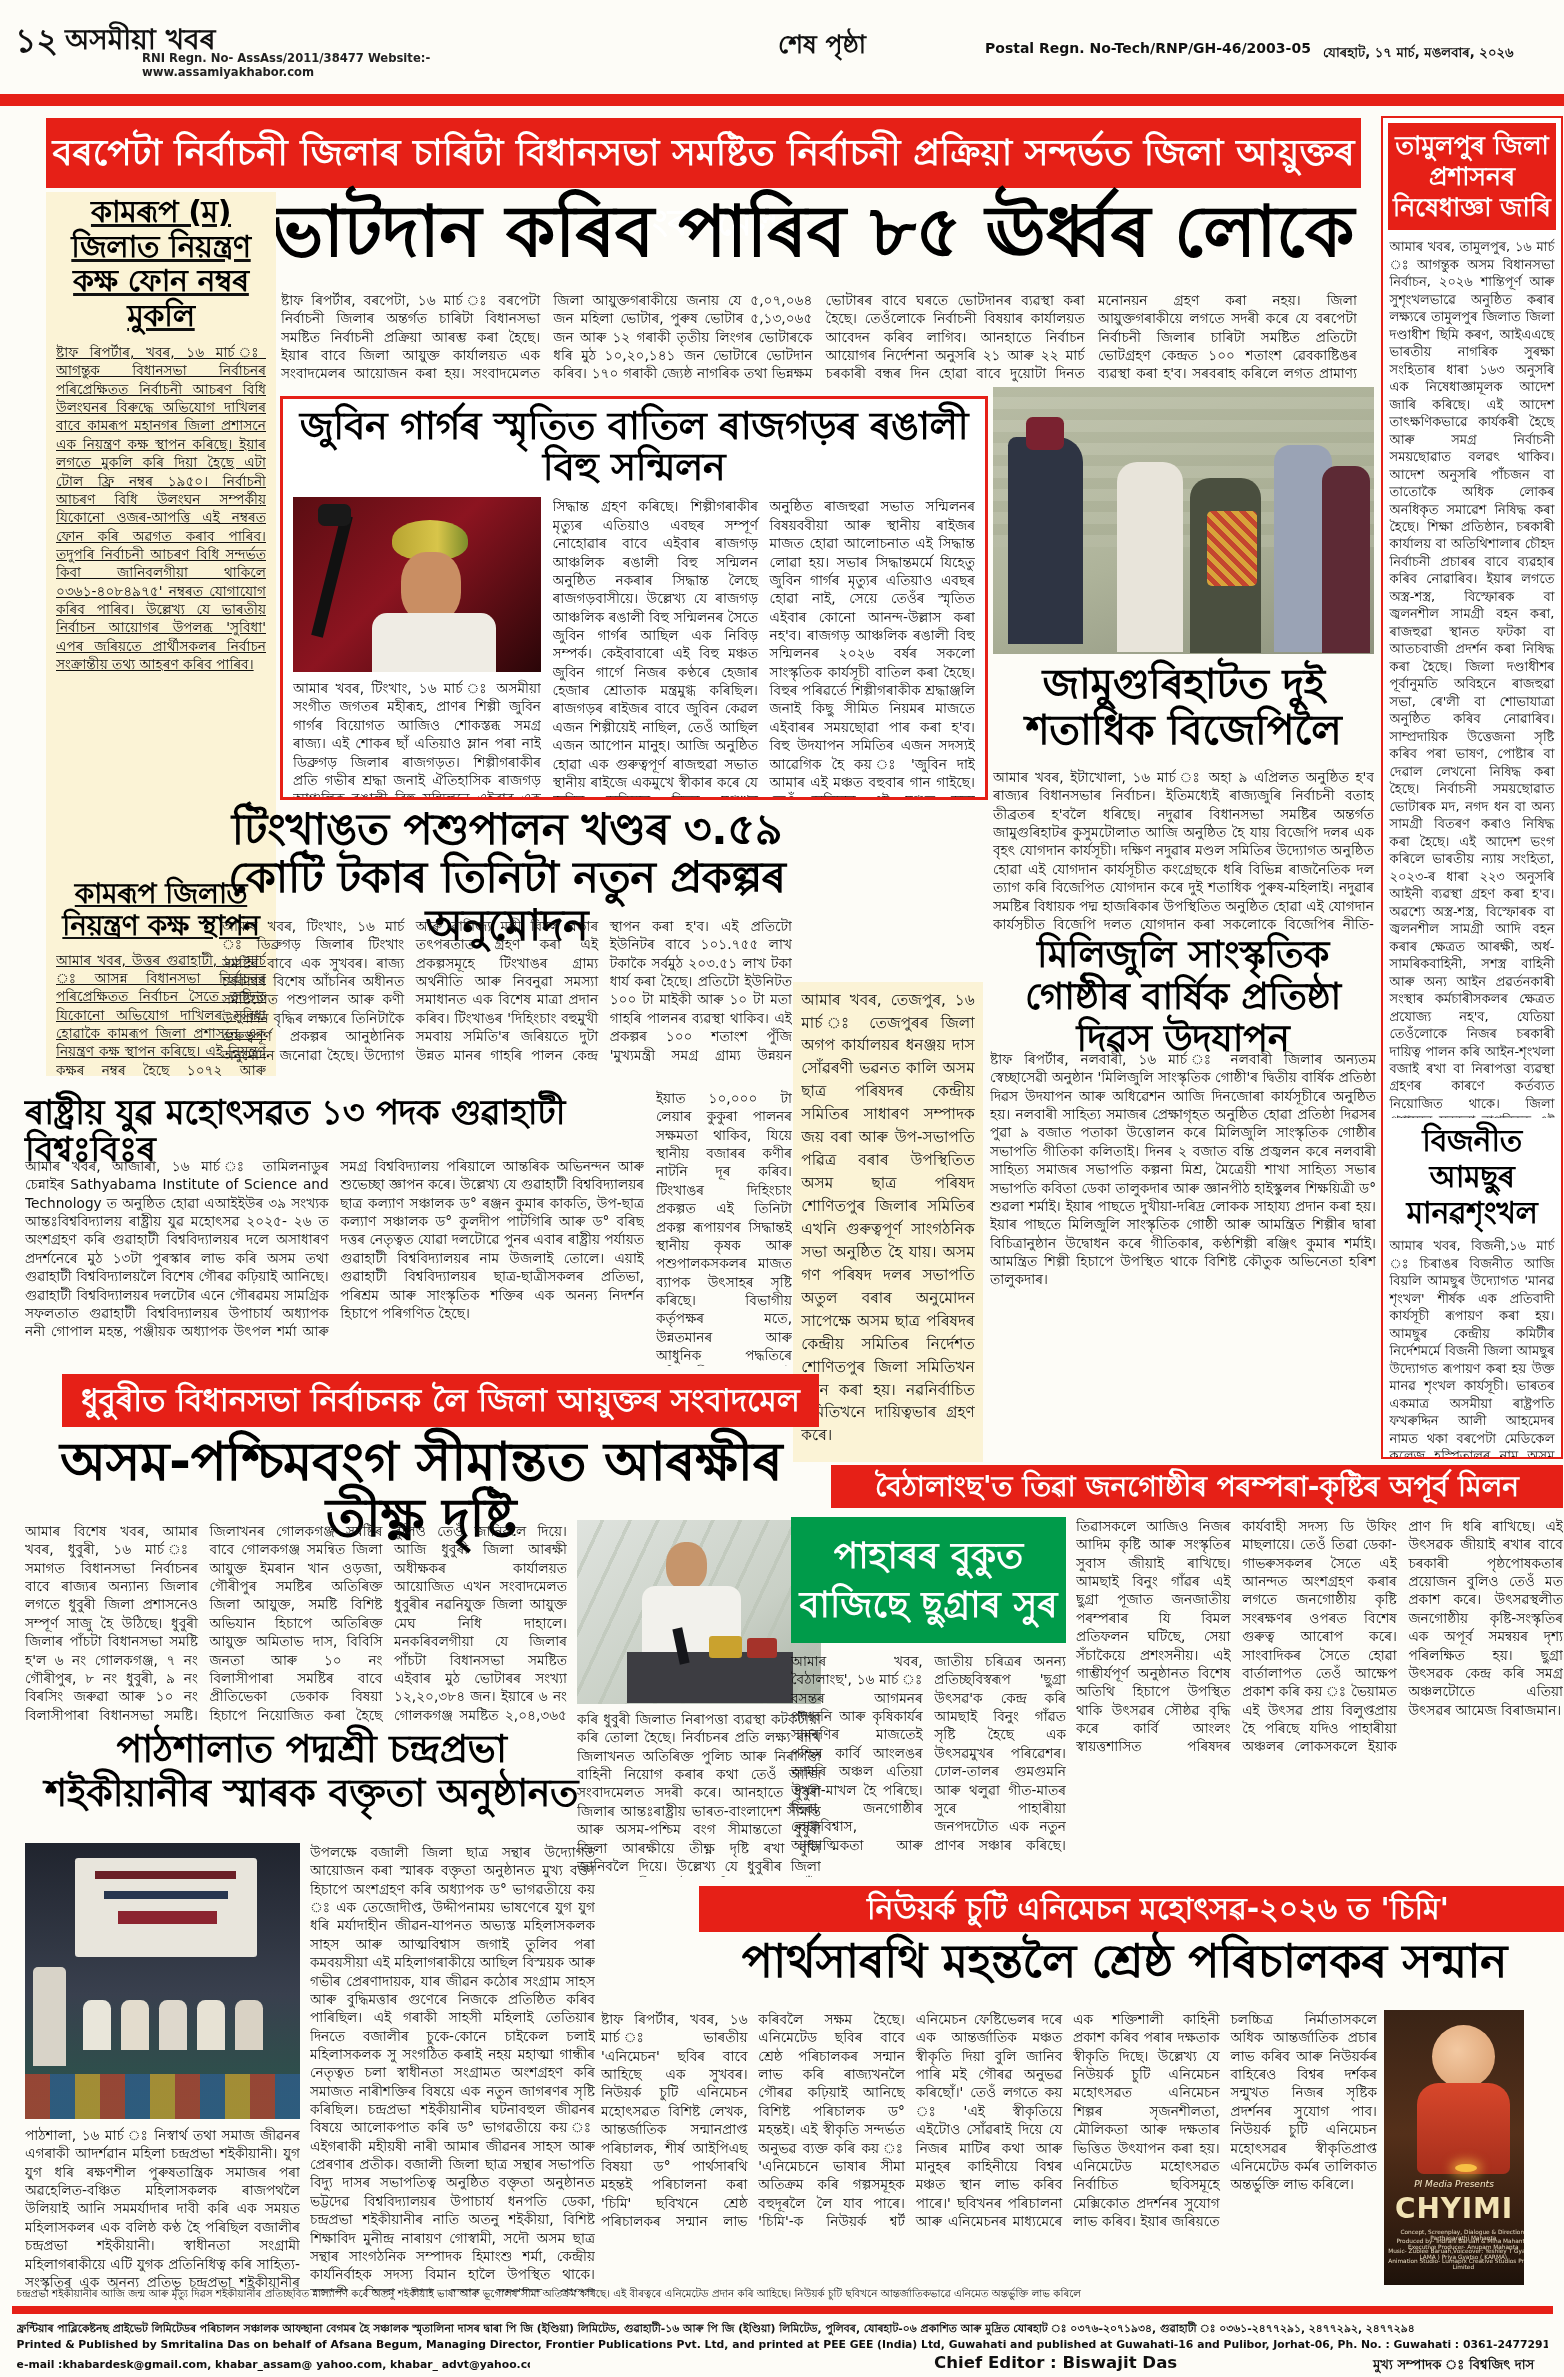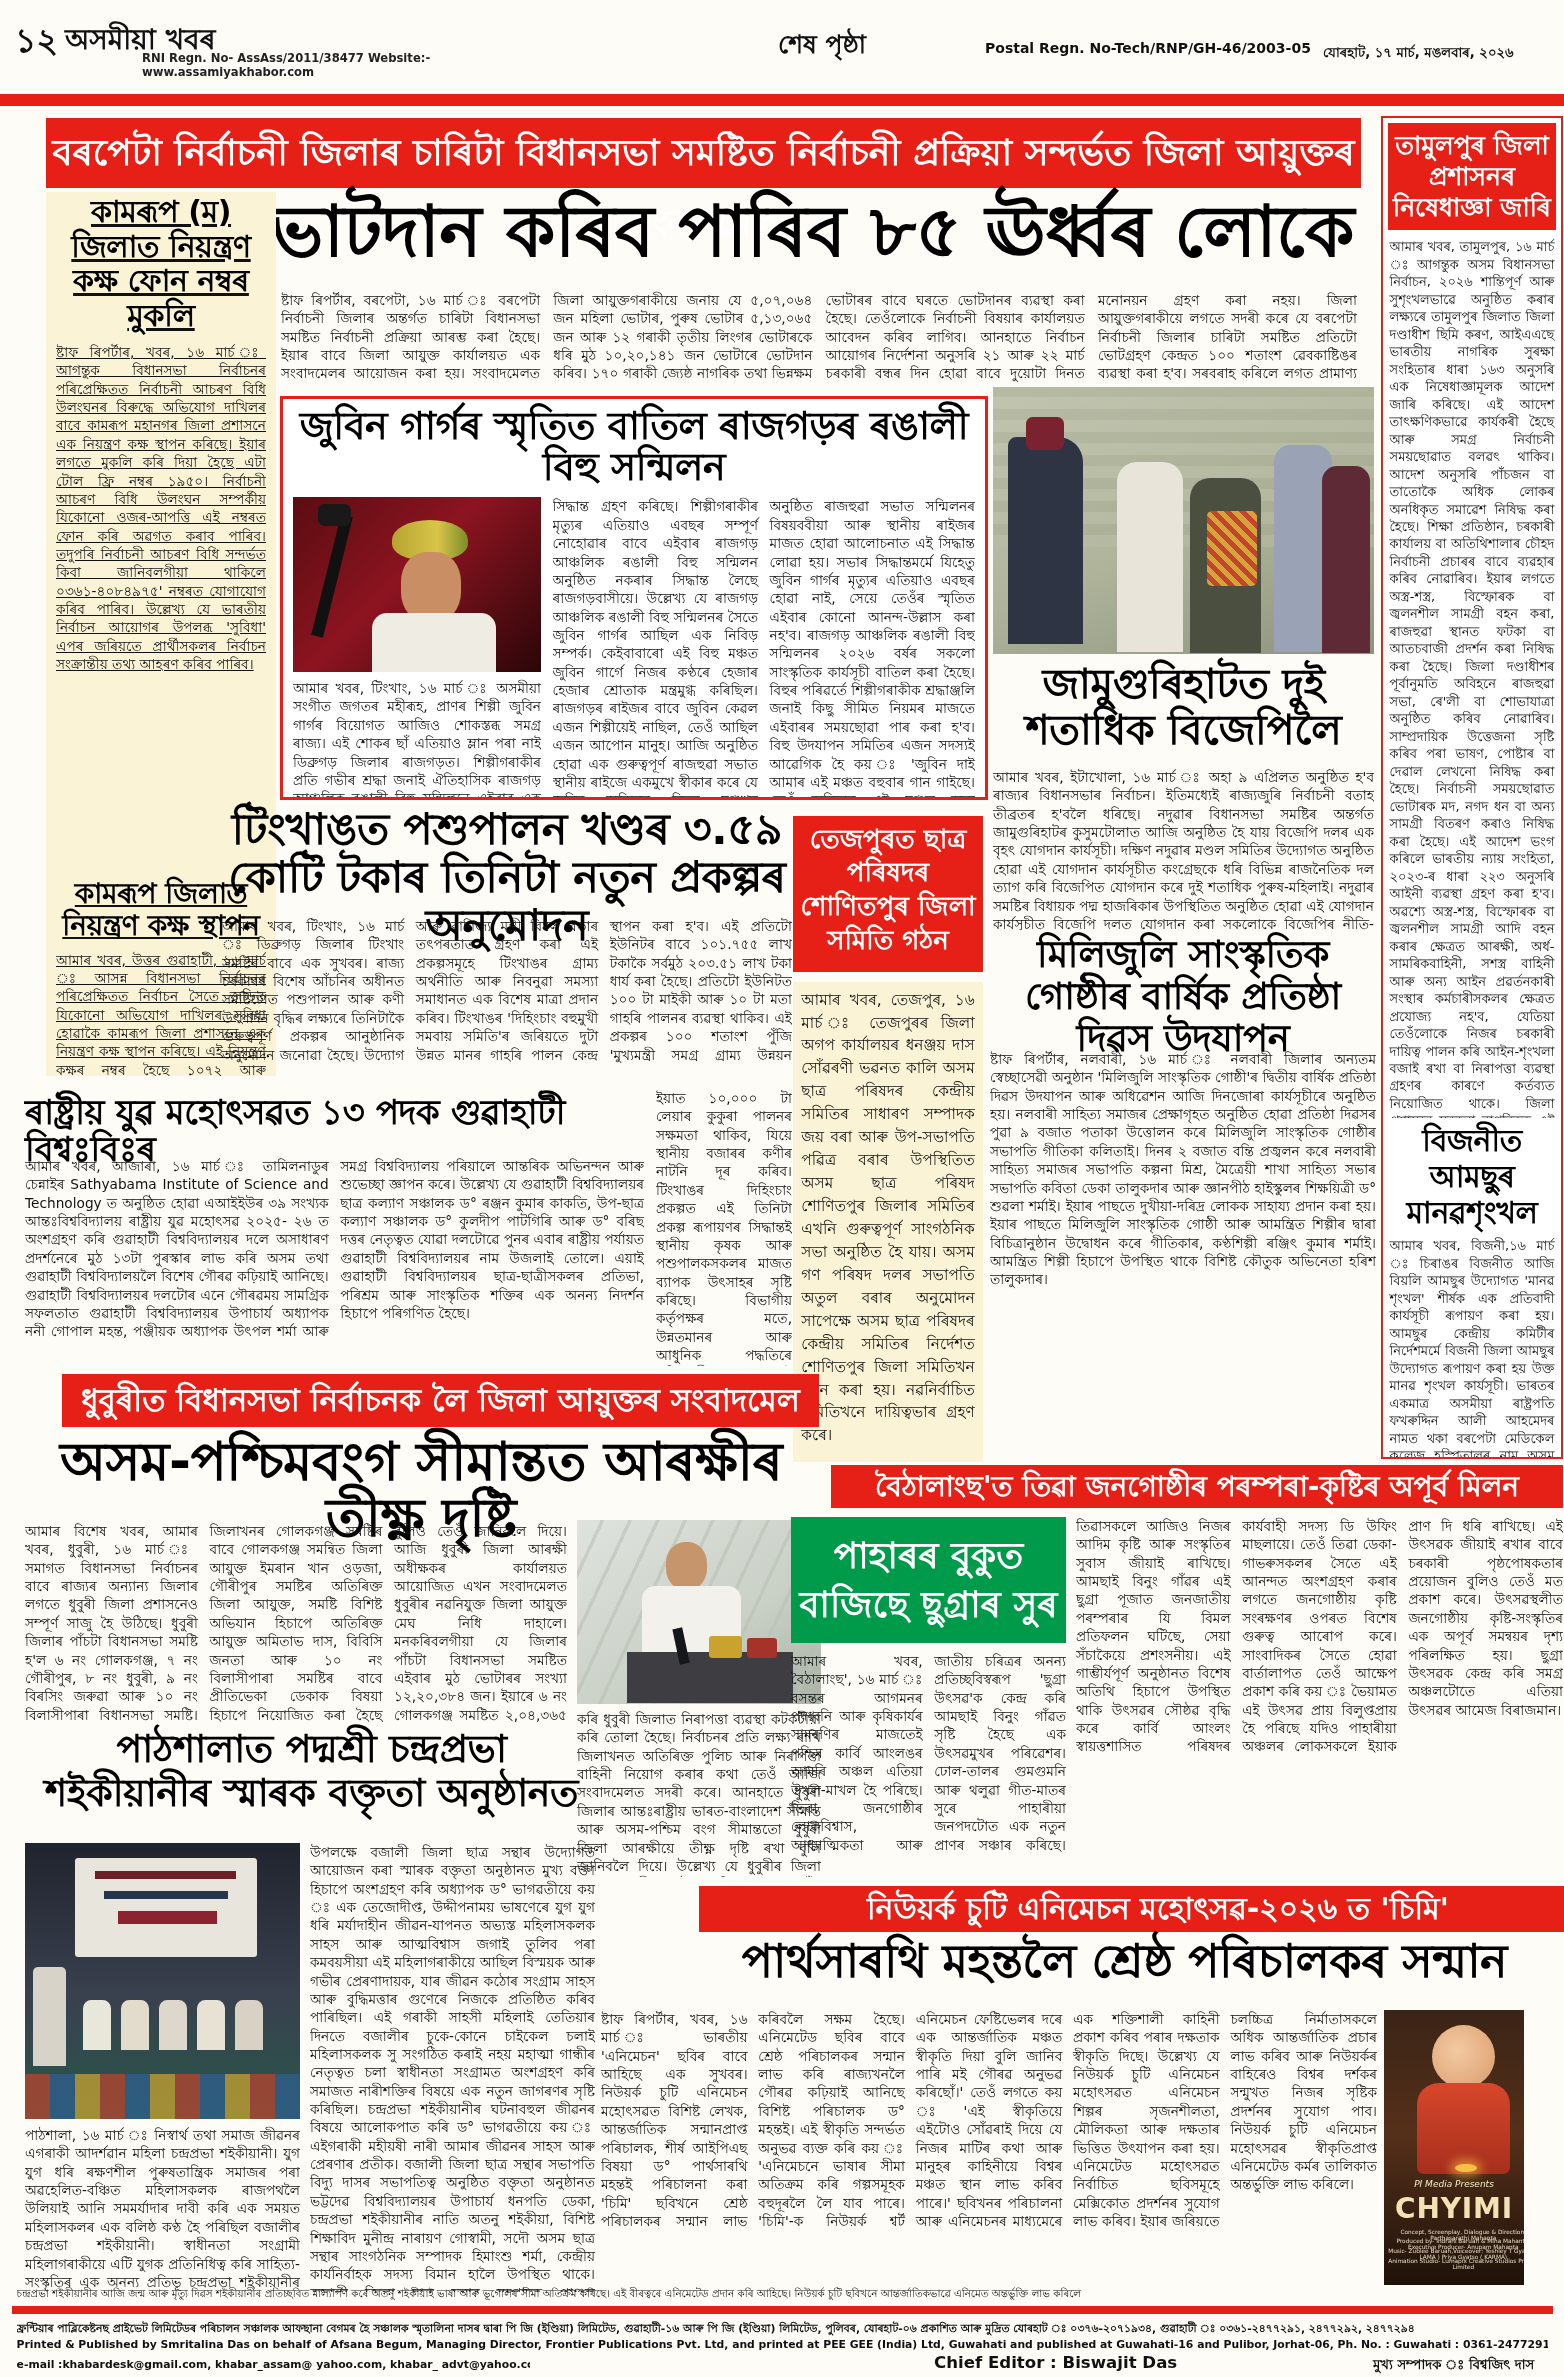--- a/index.html
+++ b/index.html
@@ -71,21 +71,20 @@
     <div style="position:absolute;left:281px;top:58px;width:58px;height:207px;background:#9aa3b5;border-radius:16.6px 16.6px 0 0;"></div>
     <div style="position:absolute;left:329px;top:79px;width:48px;height:187px;background:#5d2a35;border-radius:15px 15px 0 0;"></div>
   </div>
   <div class="abs hl center" style="left:993px;top:662px;width:381px;font-size:41px;line-height:1.12;">জামুগুৰিহাটত দুই শতাধিক বিজেপিলৈ</div>
   <div class="abs body-txt just" style="left:993px;top:768px;width:381px;height:162px;">আমাৰ খবৰ, ইটাখোলা, ১৬ মাৰ্চ ঃ অহা ৯ এপ্ৰিলত অনুষ্ঠিত হ'ব ৰাজ্যৰ বিধানসভাৰ নিৰ্বাচন। ইতিমধ্যেই ৰাজ্যজুৰি নিৰ্বাচনী বতাহ তীব্ৰতৰ হ'বলৈ ধৰিছে। নদুৱাৰ বিধানসভা সমষ্টিৰ অন্তৰ্গত জামুগুৰিহাটৰ কুসুমটোলাত আজি অনুষ্ঠিত হৈ যায় বিজেপি দলৰ এক বৃহৎ যোগদান কাৰ্যসূচী। দক্ষিণ নদুৱাৰ মণ্ডল সমিতিৰ উদ্যোগত অনুষ্ঠিত হোৱা এই যোগদান কাৰ্যসূচীত কংগ্ৰেছকে ধৰি বিভিন্ন ৰাজনৈতিক দল ত্যাগ কৰি বিজেপিত যোগদান কৰে দুই শতাধিক পুৰুষ-মহিলাই। নদুৱাৰ সমষ্টিৰ বিধায়ক পদ্ম হাজৰিকাৰ উপস্থিতিত অনুষ্ঠিত হোৱা এই যোগদান কাৰ্যসূচীত বিজেপি দলত যোগদান কৰা সকলোকে বিজেপিৰ নীতি-আদৰ্শ অনুসৰণ কৰি অনাগত সময়ত কাম-কাজ কৰি যাবলৈ বিধায়কগৰাকীয়ে আহ্বান জনায়। অনুষ্ঠানত নদুৱাৰ সমষ্টিৰ প্ৰৱাসী প্ৰভাৰী ৰাধিকা চেঠিয়া, বিজেপিৰ শোণিতপুৰ জিলাৰ উপ-সভাপতি নিতুমণি বৰা, প্ৰদ্যুন্ন হাজৰিকাকে ধৰি দলীয় নেতা-কৰ্মীসকল উপস্থিত আছিল।</div>
 
   <div class="abs hl center" style="left:222px;top:805px;width:570px;font-size:43px;line-height:1.12;">টিংখাঙত পশুপালন খণ্ডৰ ৩.৫৯ কোটি টকাৰ তিনিটা নতুন প্ৰকল্পৰ অনুমোদন</div>
   <div class="abs body-txt just cols3" style="left:222px;top:917px;width:570px;height:162px;">আমাৰ খবৰ, টিংখাং, ১৬ মাৰ্চ ঃ ডিব্ৰুগড় জিলাৰ টিংখাং সমষ্টিৰ বাবে এক সুখবৰ। ৰাজ্য চৰকাৰৰ বিশেষ আঁচনিৰ অধীনত সমষ্টিটোত পশুপালন আৰু কণী উৎপাদন বৃদ্ধিৰ লক্ষ্যৰে তিনিটাকৈ গুৰুত্বপূৰ্ণ প্ৰকল্পৰ আনুষ্ঠানিক অনুমোদন জনোৱা হৈছে। উদ্যোগ আৰু বাণিজ্য মন্ত্ৰী বিমল বড়াৰ তৎপৰতাত গ্ৰহণ কৰা এই প্ৰকল্পসমূহে টিংখাঙৰ গ্ৰাম্য অৰ্থনীতি আৰু নিবনুৱা সমস্যা সমাধানত এক বিশেষ মাত্ৰা প্ৰদান কৰিব। টিংখাঙৰ 'দিহিংচাং বহুমুখী সমবায় সমিতি'ৰ জৰিয়তে দুটা উন্নত মানৰ গাহৰি পালন কেন্দ্ৰ স্থাপন কৰা হ'ব। এই প্ৰতিটো ইউনিটৰ বাবে ১০১.৭৫৫ লাখ টকাকৈ সৰ্বমুঠ ২০৩.৫১ লাখ টকা ধাৰ্য কৰা হৈছে। প্ৰতিটো ইউনিটত ১০০ টা মাইকী আৰু ১০ টা মতা গাহৰি পালনৰ ব্যৱস্থা থাকিব। এই প্ৰকল্পৰ ১০০ শতাংশ পুঁজি 'মুখ্যমন্ত্ৰী সমগ্ৰ গ্ৰাম্য উন্নয়ন যোজনা'ৰ অধীনত প্ৰদান কৰা হ'ব। কেৱল গাহৰি পালনেই নহয়, টিংখাঙক কণী উৎপাদনৰ ক্ষেত্ৰত স্বয়ংসম্পূৰ্ণ কৰিবলৈ চৰকাৰে এটি বিশাল 'লেয়াৰ ফাৰ্ম' স্থাপনৰ বাবেও সেউজ সংকেত দিছে। এই প্ৰকল্পটোৰ বাবে প্ৰায় ১৫৫.৬৮ লাখ টকা অনুমোদন জনোৱা হৈছে।</div>
   <div class="abs body-txt just" style="left:656px;top:1089px;width:136px;height:277px;">ইয়াত ১০,০০০ টা লেয়াৰ কুকুৰা পালনৰ সক্ষমতা থাকিব, যিয়ে স্থানীয় বজাৰৰ কণীৰ নাটনি দূৰ কৰিব। টিংখাঙৰ দিহিংচাং প্ৰকল্পত এই তিনিটা প্ৰকল্প ৰূপায়ণৰ সিদ্ধান্তই স্থানীয় কৃষক আৰু পশুপালকসকলৰ মাজত ব্যাপক উৎসাহৰ সৃষ্টি কৰিছে। বিভাগীয় কৰ্তৃপক্ষৰ মতে, উন্নতমানৰ আৰু আধুনিক পদ্ধতিৰে কৰিবলগীয়া এই পশুপালন প্ৰকল্পসমূহে স্থানীয় লোকক আত্মনিৰ্ভৰশীল কৰাৰ লগতে প্ৰত্যক্ষ আৰু পৰোক্ষভাৱে বহু সংস্থাপনৰ সুযোগ সৃষ্টি কৰিব। মন্ত্ৰী বিমল বড়াৰ তৎপৰতাত অনুমোদন লাভ কৰা এই প্ৰকল্পসমূহৰ কাম অতি সোনকালে আৰম্ভ হ'ব বুলি জানিব পৰা গৈছে।</div>
 
-  <div class="abs redbox center" style="left:793px;top:816px;width:190px;height:156px;font-size:26px;line-height:1.3;padding-top:6.6px;box-sizing:border-box;">তেজপুৰত ছাত্ৰ পৰিষদৰ শোণিতপুৰ জিলা সমিতি গঠন</div>
   <div class="abs just" style="left:793px;top:982px;width:190px;height:480px;background:#fbf3d6;padding:6.6px 8.3px;box-sizing:border-box;font-size:15.3px;line-height:1.5;overflow:hidden;">আমাৰ খবৰ, তেজপুৰ, ১৬ মাৰ্চ ঃ তেজপুৰৰ জিলা অগপ কাৰ্যালয়ৰ ধনঞ্জয় দাস সোঁৱৰণী ভৱনত কালি অসম ছাত্ৰ পৰিষদৰ কেন্দ্ৰীয় সমিতিৰ সাধাৰণ সম্পাদক জয় বৰা আৰু উপ-সভাপতি পৱিত্ৰ বৰাৰ উপস্থিতিত অসম ছাত্ৰ পৰিষদ শোণিতপুৰ জিলাৰ সমিতিৰ এখনি গুৰুত্বপূৰ্ণ সাংগঠনিক সভা অনুষ্ঠিত হৈ যায়। অসম গণ পৰিষদ দলৰ সভাপতি অতুল বৰাৰ অনুমোদন সাপেক্ষে অসম ছাত্ৰ পৰিষদৰ কেন্দ্ৰীয় সমিতিৰ নিৰ্দেশত শোণিতপুৰ জিলা সমিতিখন গঠন কৰা হয়। নৱনিৰ্বাচিত সমিতিখনে দায়িত্বভাৰ গ্ৰহণ কৰে।</div>
 
   <div class="abs hl center" style="left:990px;top:934px;width:386px;font-size:37px;line-height:1.14;">মিলিজুলি সাংস্কৃতিক গোষ্ঠীৰ বাৰ্ষিক প্ৰতিষ্ঠা দিৱস উদযাপন</div>
   <div class="abs body-txt just" style="left:990px;top:1050px;width:386px;height:409px;">ষ্টাফ ৰিপৰ্টাৰ, নলবাৰী, ১৬ মাৰ্চ ঃ নলবাৰী জিলাৰ অন্যতম স্বেচ্ছাসেৱী অনুষ্ঠান 'মিলিজুলি সাংস্কৃতিক গোষ্ঠী'ৰ দ্বিতীয় বাৰ্ষিক প্ৰতিষ্ঠা দিৱস উদযাপন আৰু অধিৱেশন আজি দিনজোৰা কাৰ্যসূচীৰে অনুষ্ঠিত হয়। নলবাৰী সাহিত্য সমাজৰ প্ৰেক্ষাগৃহত অনুষ্ঠিত হোৱা প্ৰতিষ্ঠা দিৱসৰ পুৱা ৯ বজাত পতাকা উত্তোলন কৰে মিলিজুলি সাংস্কৃতিক গোষ্ঠীৰ সভাপতি গীতিকা কলিতাই। দিনৰ ২ বজাত বন্তি প্ৰজ্বলন কৰে নলবাৰী সাহিত্য সমাজৰ সভাপতি কল্পনা মিশ্ৰ, মৈত্ৰেয়ী শাখা সাহিত্য সভাৰ সভাপতি কবিতা ডেকা তালুকদাৰ আৰু জ্ঞানপীঠ হাইস্কুলৰ শিক্ষয়িত্ৰী ড° শুৱলা শৰ্মাই। ইয়াৰ পাছতে দুখীয়া-দৰিদ্ৰ লোকক সাহায্য প্ৰদান কৰা হয়। ইয়াৰ পাছতে মিলিজুলি সাংস্কৃতিক গোষ্ঠী আৰু আমন্ত্ৰিত শিল্পীৰ দ্বাৰা বিচিত্ৰানুষ্ঠান উদ্বোধন কৰে গীতিকাৰ, কণ্ঠশিল্পী ৰঞ্জিৎ কুমাৰ শৰ্মাই। আমন্ত্ৰিত শিল্পী হিচাপে উপস্থিত থাকে বিশিষ্ট কৌতুক অভিনেতা হৰিশ তালুকদাৰ।</div>
 
   <div class="abs hl" style="left:25px;top:1094px;width:613px;font-size:34px;line-height:1.1;">ৰাষ্ট্ৰীয় যুৱ মহোৎসৱত ১৩ পদক গুৱাহাটী বিশ্বঃবিঃৰ</div>
   <div class="abs body-txt just cols2" style="left:25px;top:1157px;width:619px;height:209px;">আমাৰ খবৰ, আজাৰা, ১৬ মাৰ্চ ঃ তামিলনাডুৰ চেন্নাইৰ Sathyabama Institute of Science and Technology ত অনুষ্ঠিত হোৱা এআইইউৰ ৩৯ সংখ্যক আন্তঃবিশ্ববিদ্যালয় ৰাষ্ট্ৰীয় যুৱ মহোৎসৱ ২০২৫- ২৬ ত অংশগ্ৰহণ কৰি গুৱাহাটী বিশ্ববিদ্যালয়ৰ দলে অসাধাৰণ প্ৰদৰ্শনেৰে মুঠ ১৩টা পুৰস্কাৰ লাভ কৰি অসম তথা গুৱাহাটী বিশ্ববিদ্যালয়লৈ বিশেষ গৌৰৱ কঢ়িয়াই আনিছে। গুৱাহাটী বিশ্ববিদ্যালয়ৰ দলটোৰ এনে গৌৰৱময় সামগ্ৰিক সফলতাত গুৱাহাটী বিশ্ববিদ্যালয়ৰ উপাচাৰ্য অধ্যাপক ননী গোপাল মহন্ত, পঞ্জীয়ক অধ্যাপক উৎপল শৰ্মা আৰু সমগ্ৰ বিশ্ববিদ্যালয় পৰিয়ালে আন্তৰিক অভিনন্দন আৰু শুভেচ্ছা জ্ঞাপন কৰে। উল্লেখ্য যে গুৱাহাটী বিশ্ববিদ্যালয়ৰ ছাত্ৰ কল্যাণ সঞ্চালক ড° ৰঞ্জন কুমাৰ কাকতি, উপ-ছাত্ৰ কল্যাণ সঞ্চালক ড° কুলদীপ পাটগিৰি আৰু ড° বৰিছ দত্তৰ নেতৃত্বত যোৱা দলটোৱে পুনৰ এবাৰ ৰাষ্ট্ৰীয় পৰ্যায়ত গুৱাহাটী বিশ্ববিদ্যালয়ৰ নাম উজলাই তোলে। এয়াই গুৱাহাটী বিশ্ববিদ্যালয়ৰ ছাত্ৰ-ছাত্ৰীসকলৰ প্ৰতিভা, পৰিশ্ৰম আৰু সাংস্কৃতিক শক্তিৰ এক অনন্য নিদৰ্শন হিচাপে পৰিগণিত হৈছে।</div>
 
   <div class="abs redbox center" style="left:62px;top:1374px;width:757px;height:53px;font-size:31px;line-height:53px;">ধুবুৰীত বিধানসভা নিৰ্বাচনক লৈ জিলা আয়ুক্তৰ সংবাদমেল</div>
   <div class="abs hl center" style="left:23px;top:1434px;width:796px;font-size:53px;line-height:1.05;">অসম-পশ্চিমবংগ সীমান্তত আৰক্ষীৰ তীক্ষ্ণ দৃষ্টি</div>

